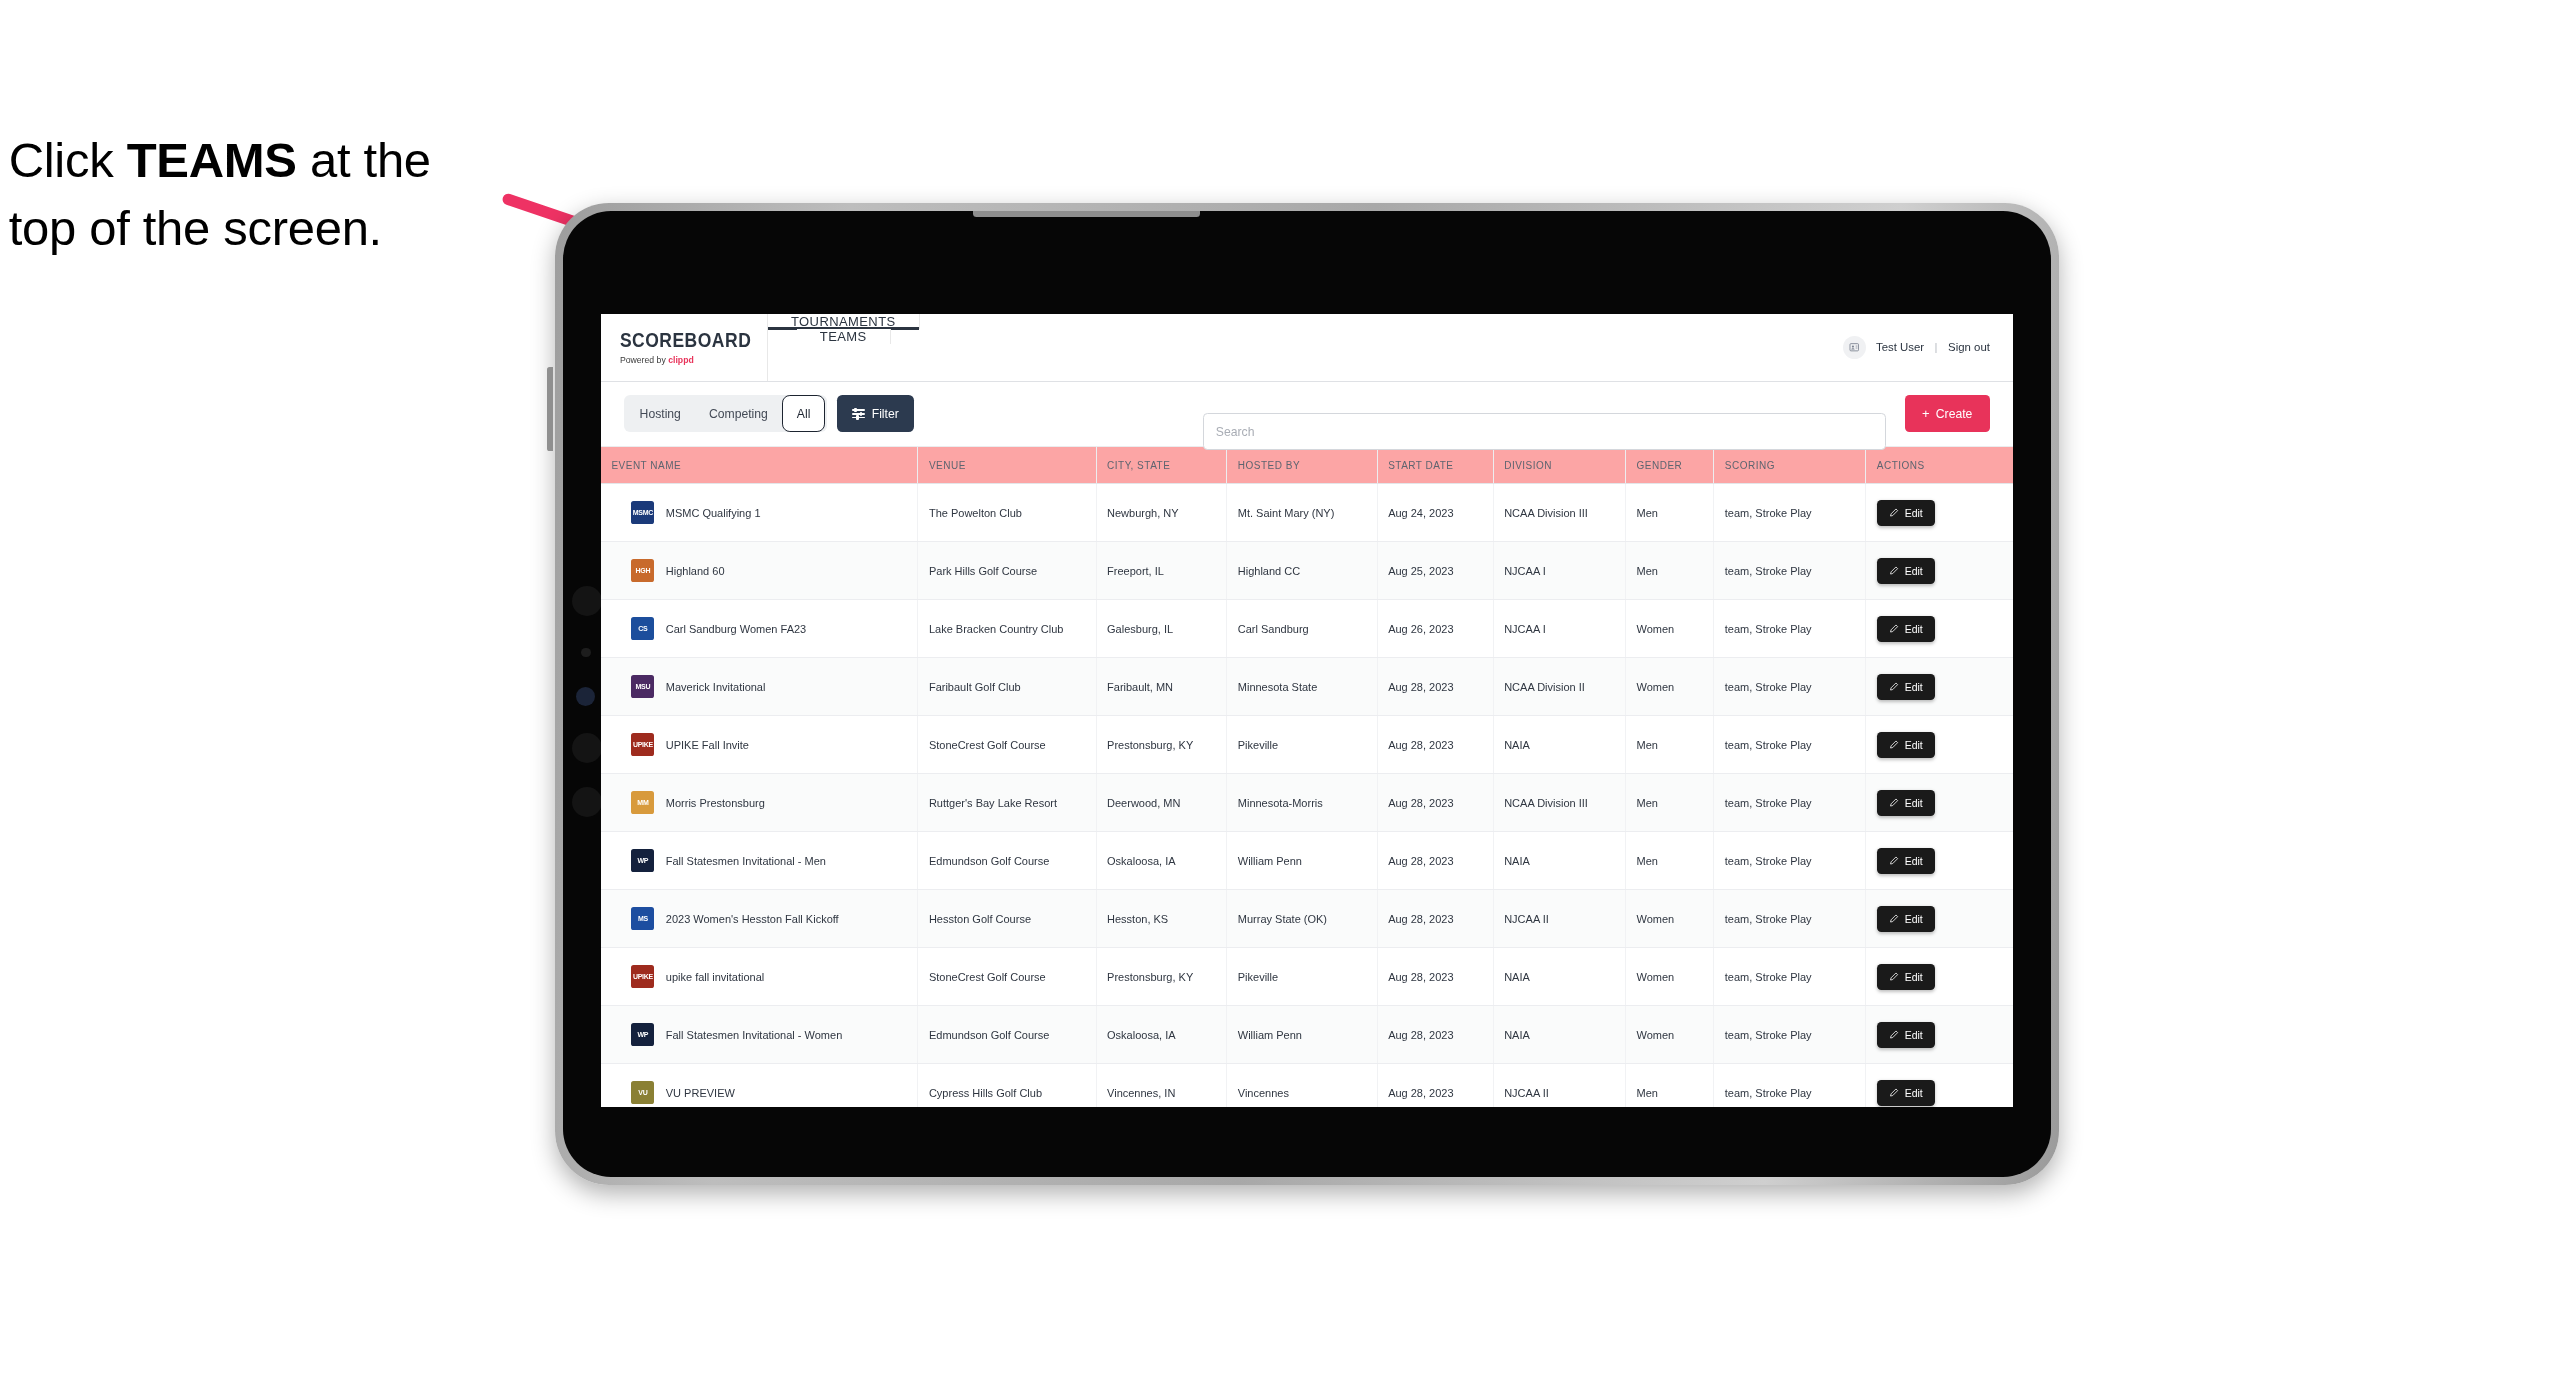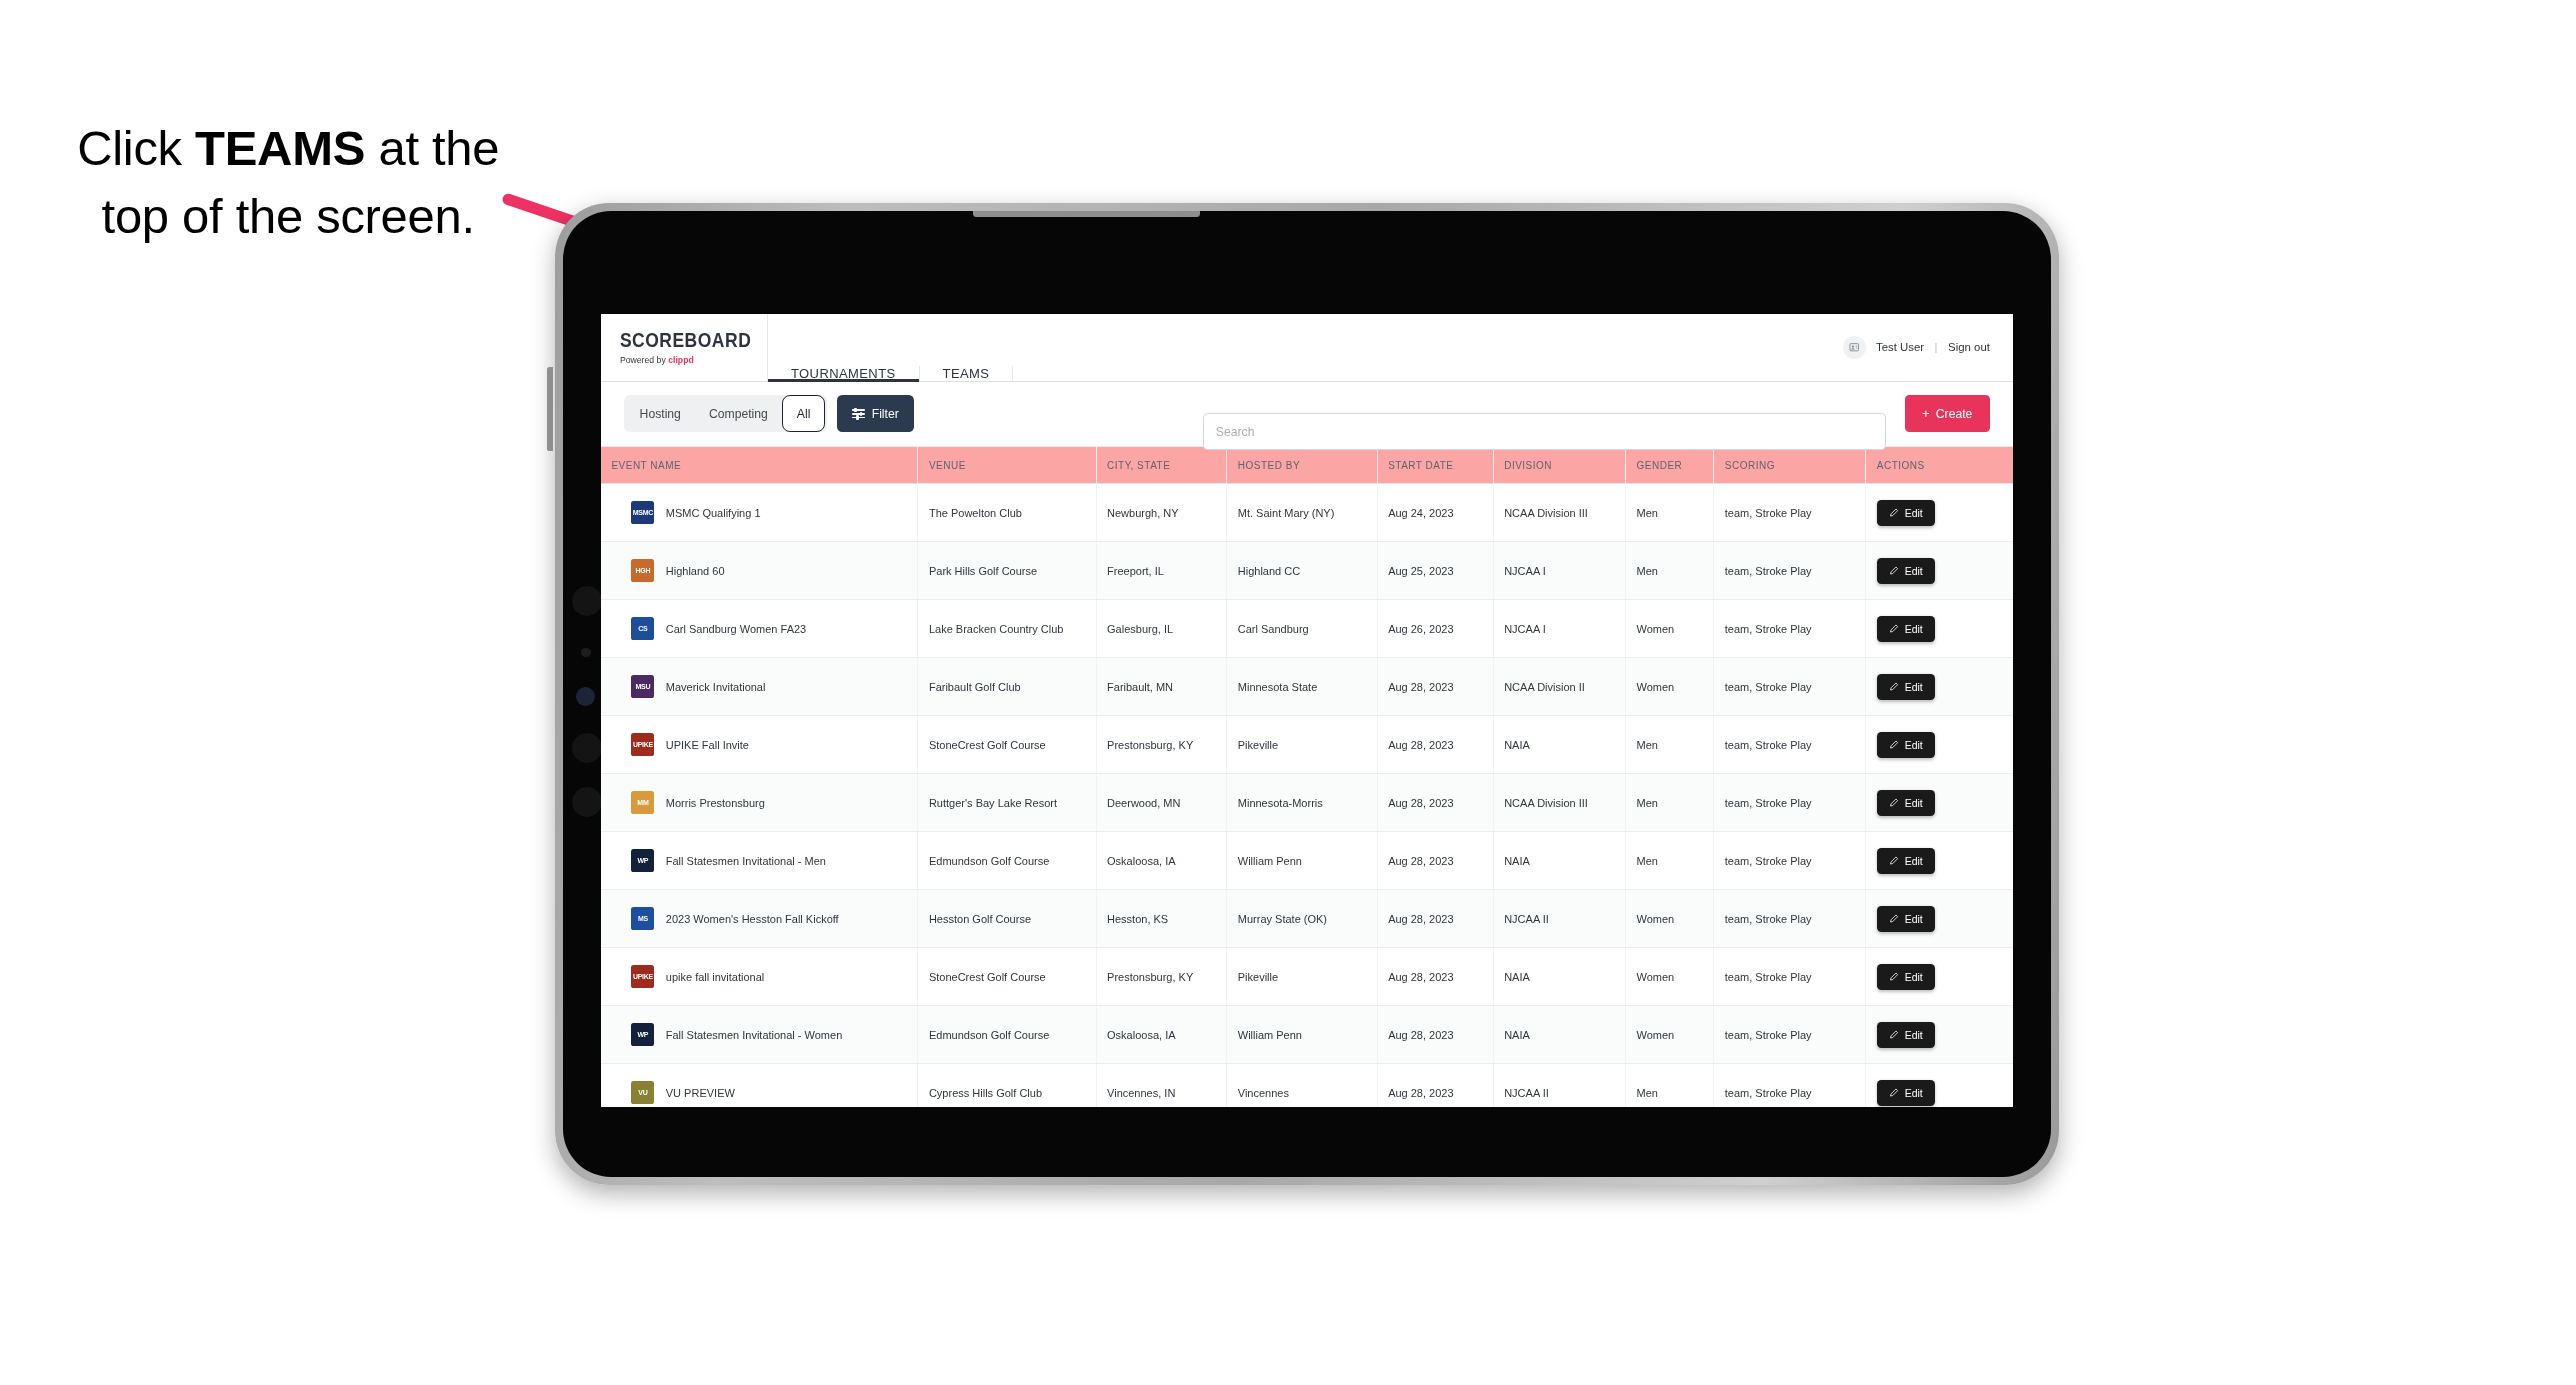--- a/index.html
+++ b/index.html
@@ -7,27 +7,26 @@
     width: 2576px; height: 1386px;
     background: #ffffff;
     font-family: "Liberation Sans", sans-serif;
     overflow: hidden;
   }
   .stage { position: relative; width: 2576px; height: 1386px; background: #fff; }
 
   
   .instruction {
     position: absolute;
-    left: 8.7px; top: 115px;
+    left: 8.7px; top: 127px;
     width: 559px;
     font-size: 49px;
     line-height: 1.38;
     color: #000;
     letter-spacing: -0.3px;
-    text-align: center;
   }
   .instruction .strong { font-weight: 700; }
 
   
   .arrow-svg { position: absolute; left: 489px; top: 175px; width: 454px; height: 192px; }
 
   
   .tablet {
     position: absolute;
     left: 555px; top: 203px;
@@ -88,21 +87,21 @@
     min-width: 131px;
   }
   .brand-title {
     font-size: 17.5px; font-weight: 700; letter-spacing: 0.5px;
     color: #2b3440; font-family: "Liberation Sans", sans-serif;
     transform: scaleY(1.12); transform-origin: left center;
   }
   .brand-sub { font-size: 8.7px; color: #3b3b3b; margin-top: 4.4px; }
   .brand-sub .clippd { color: #e8335a; font-weight: 700; }
 
-  .navtabs { display: flex; align-items: flex-end; }
+  .navtabs { display: flex; align-items: center; flex-direction: column; }
   .navtab {
     display: flex; align-items: center;
     padding: 0 23px;
     font-size: 13px; letter-spacing: 0.4px;
     color: #2b3440;
     border-right: 0.9px solid #e8e8e8;
     cursor: pointer;
     position: relative;
     background: #fff;
   }

